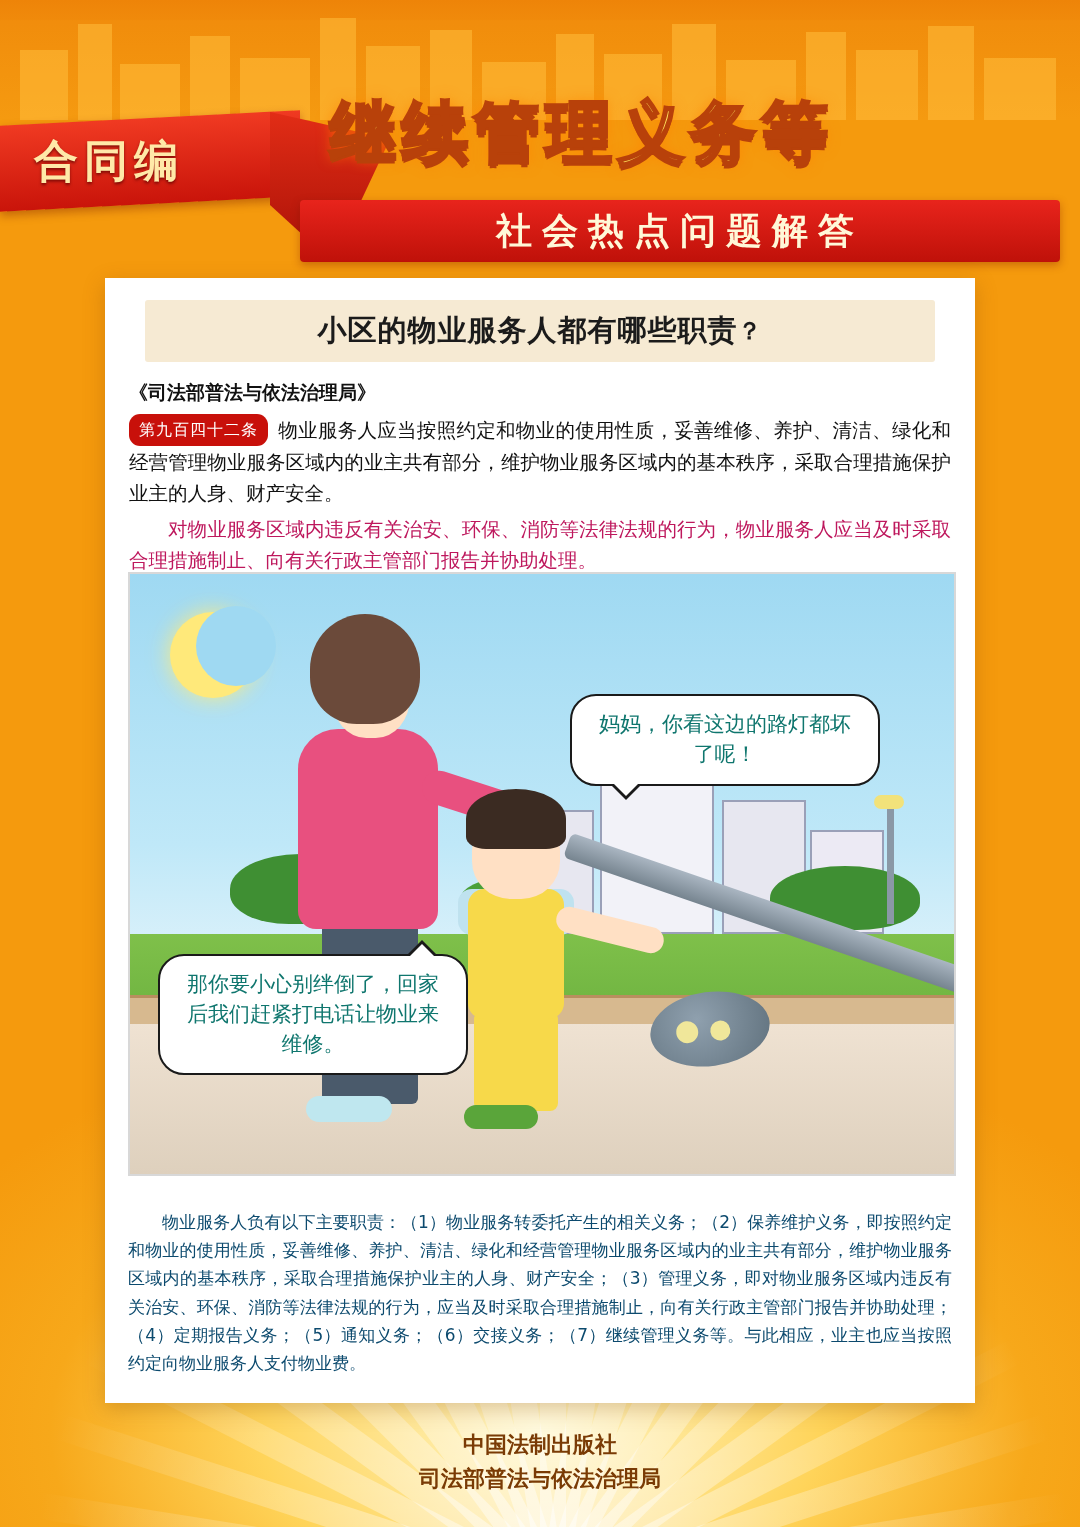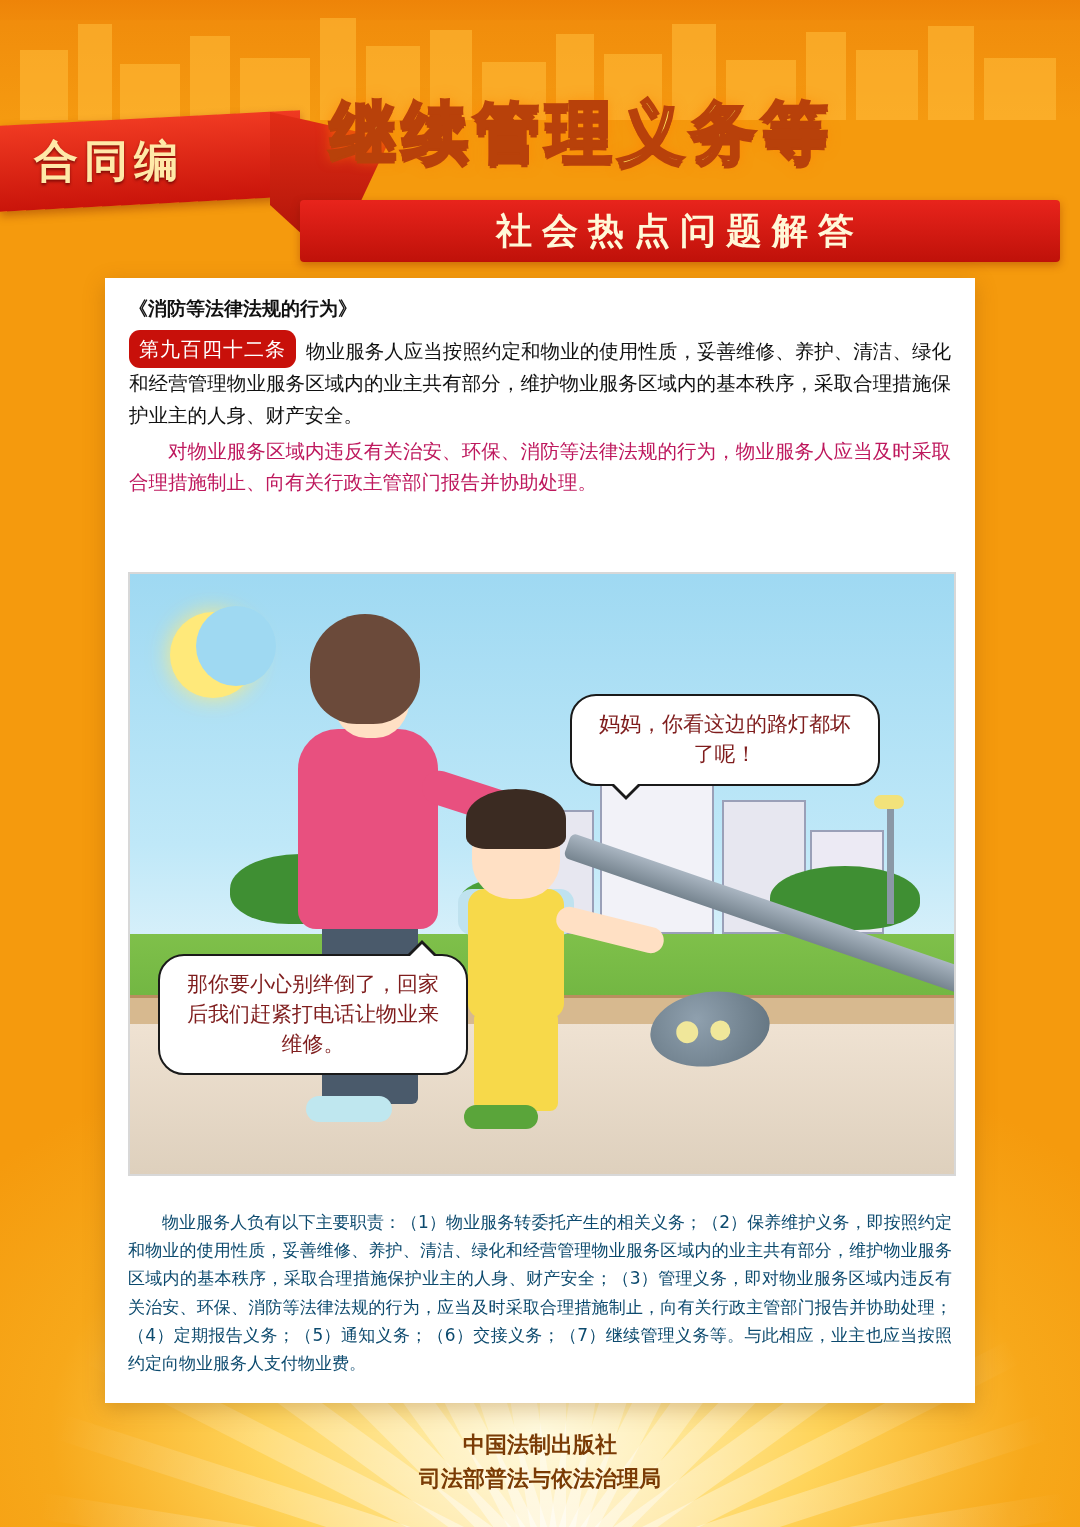--- a/index.html
+++ b/index.html
@@ -66,21 +66,21 @@
 
   
   .card{position:absolute;left:105px;top:278px;width:870px;height:1125px;
     background:#fff;box-shadow:0 6px 20px rgba(120,60,0,.25);}
   .q-band{margin:22px 40px 0 40px;background:#f6ead3;height:62px;border-radius:3px;
     display:flex;align-items:center;justify-content:center;}
   .q-band span{font-size:29px;font-weight:bold;color:#1b1b1b;letter-spacing:1px;}
   .q-band .qm{color:#1b1b1b;font-size:24px;}
   .lawname{margin:18px 0 0 24px;font-size:19px;font-weight:bold;color:#111;}
   .article{margin:8px 24px 0 24px;font-size:19.5px;line-height:1.62;color:#111;text-align:justify;}
-  .art-tag{display:inline-block;background:#c8100a;color:#fff;font-size:20px;
+  .art-tag{display:inline-block;background:#c8100a;color:#fff;font-size:16px;
     padding:3px 10px;border-radius:11px;margin-right:10px;vertical-align:2px;letter-spacing:1px;}
   .para2{margin:4px 24px 0 24px;font-size:19.5px;line-height:1.62;color:#be185d;text-align:justify;text-indent:2em;}
 
   
   .illus{position:absolute;left:128px;top:572px;width:824px;height:600px;overflow:hidden;
     border:2px solid #d8d8d8;background:#bfe6f6;}
   .sky{position:absolute;inset:0;background:linear-gradient(180deg,#9fd9f2 0%,#bfe8f8 45%,#e4f4fb 70%,#ffd9a8 100%);}
   .grass{position:absolute;left:0;right:0;bottom:0;height:240px;
     background:linear-gradient(180deg,#7fc04a,#4f9c2e);}
   .road{position:absolute;left:0;right:0;bottom:0;height:150px;
@@ -94,21 +94,21 @@
   .lamp-pole{position:absolute;right:60px;bottom:250px;width:7px;height:120px;background:#8a98a6;}
   .lamp-head{position:absolute;right:50px;bottom:365px;width:30px;height:14px;border-radius:8px;background:#f2e27a;}
   .fallen{position:absolute;right:-20px;bottom:176px;width:430px;height:26px;background:linear-gradient(180deg,#aab6c2,#76848f);
     transform:rotate(19deg);transform-origin:100% 50%;border-radius:6px;}
   .fallen-head{position:absolute;left:520px;bottom:108px;width:120px;height:74px;border-radius:50%;
     background:radial-gradient(circle at 40% 35%,#8fa0ae,#5f707c);transform:rotate(-8deg);}
   .fallen-head:before{content:"";position:absolute;left:26px;top:26px;width:22px;height:22px;border-radius:50%;background:#f0e79a;}
   .fallen-head:after{content:"";position:absolute;left:60px;top:30px;width:20px;height:20px;border-radius:50%;background:#f0e79a;}
 
   .bubble{position:absolute;background:#fff;border:2.5px solid #1a1a1a;border-radius:26px;
-    padding:14px 18px;font-size:21px;line-height:1.42;color:#7f1d1d;text-align:center;}
+    padding:14px 18px;font-size:21px;line-height:1.42;color:#0f766e;text-align:center;}
   .bubble.b1{left:440px;top:120px;width:270px;}
   .bubble.b1:after{content:"";position:absolute;left:40px;bottom:-26px;width:0;height:0;
     border:14px solid transparent;border-top-color:#fff;}
   .bubble.b1:before{content:"";position:absolute;left:38px;bottom:-32px;width:0;height:0;
     border:16px solid transparent;border-top-color:#1a1a1a;}
   .bubble.b2{left:28px;top:380px;width:270px;}
   .bubble.b2:after{content:"";position:absolute;right:30px;top:-26px;width:0;height:0;
     border:14px solid transparent;border-bottom-color:#fff;}
   .bubble.b2:before{content:"";position:absolute;right:28px;top:-32px;width:0;height:0;
     border:16px solid transparent;border-bottom-color:#1a1a1a;}
@@ -193,21 +193,25 @@
     <div class="tail"></div>
     <div class="txt">合同编</div>
   </div>
   <div class="title-main">继续管理义务等</div>
   <div class="subtitle-band">
     <div class="subtitle">社会热点问题解答</div>
   </div>
 </div>
 
 <div class="card">
-  <div class="lawname">《消防等法律法规的行为》</div>
+  <div class="q-band">
+    <span>小区的物业服务人都有哪些职责</span>
+      <span class="qm">？</span>
+  </div>
+  <div class="lawname">《司法部普法与依法治理局》</div>
   <div class="article">
     <span class="art-tag">第九百四十二条</span><span>物业服务人应当按照约定和物业的使用性质，妥善维修、养护、清洁、绿化和经营管理物业服务区域内的业主共有部分，维护物业服务区域内的基本秩序，采取合理措施保护业主的人身、财产安全。</span>
   </div>
   <div class="para2">对物业服务区域内违反有关治安、环保、消防等法律法规的行为，物业服务人应当及时采取合理措施制止、向有关行政主管部门报告并协助处理。</div>
 </div>
 
 <div class="illus">
   <div class="sky"></div>
   <div class="moon"></div>
 

